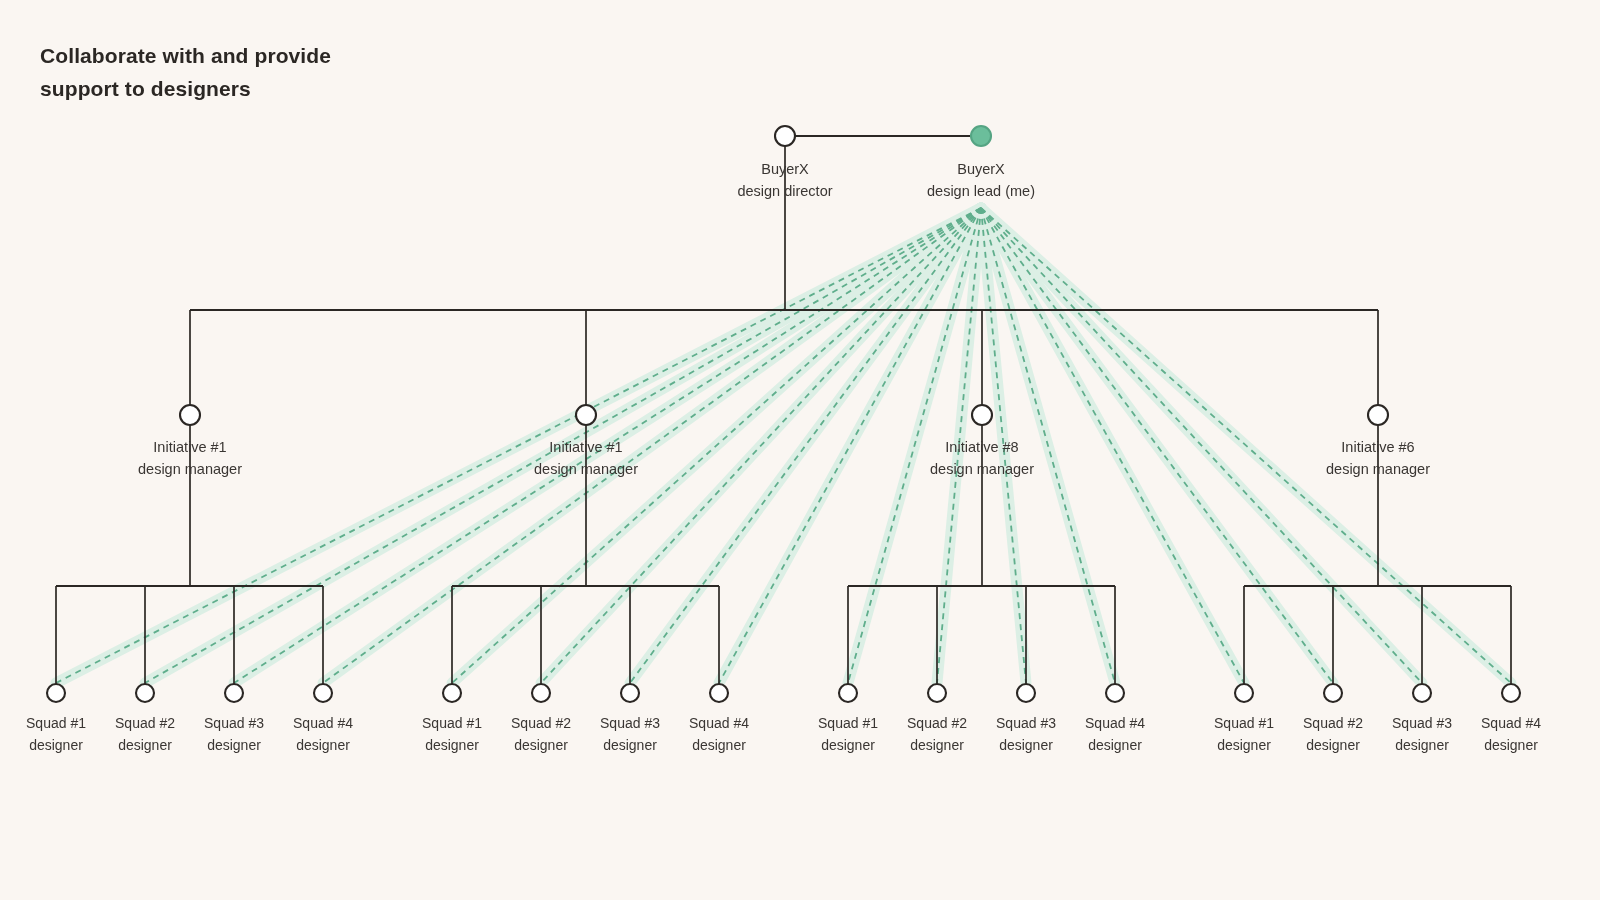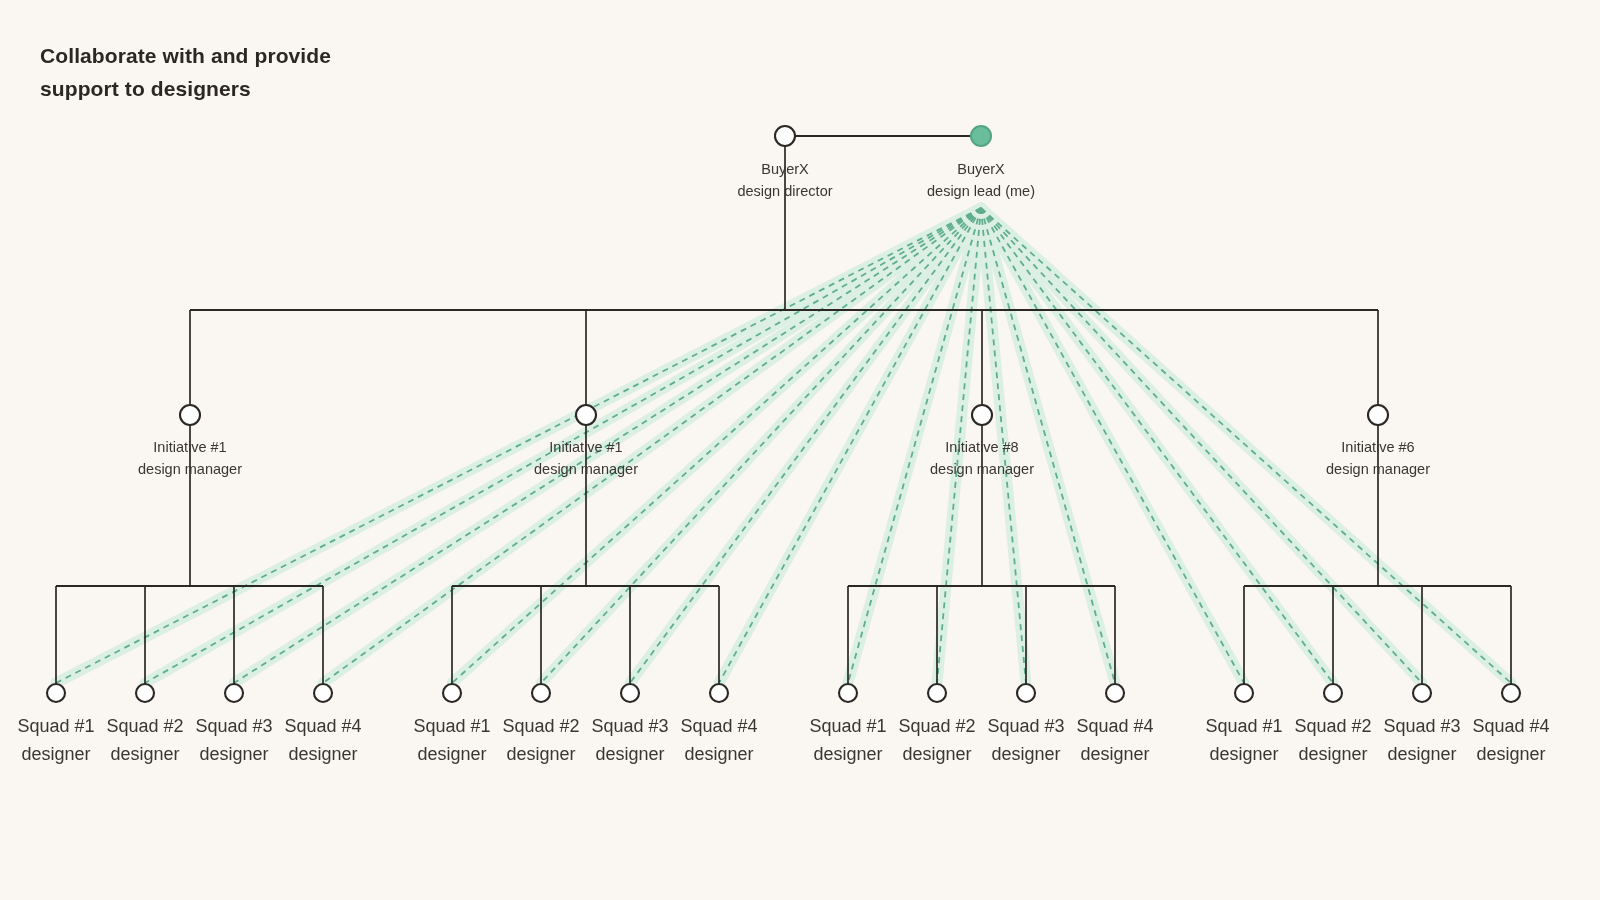--- a/index.html
+++ b/index.html
@@ -43,21 +43,21 @@
   .node-label {
     position: absolute;
     text-align: center;
     font-size: 14.5px;
     line-height: 1.55;
     color: #3a3633;
     white-space: pre-line;
     pointer-events: none;
   }
   .node-label.lead-label { font-size: 14.5px; }
-  .node-label.squad-label { font-size: 18px; }
+  .node-label.squad-label { font-size: 14px; }
 </style>
 </head>
 <body>
 
 <div id="stage">
 
   <div id="title">Collaborate with and provide
 support to designers</div>
 
   <svg id="chart-svg" viewBox="0 0 1600 900" xmlns="http://www.w3.org/2000/svg">

